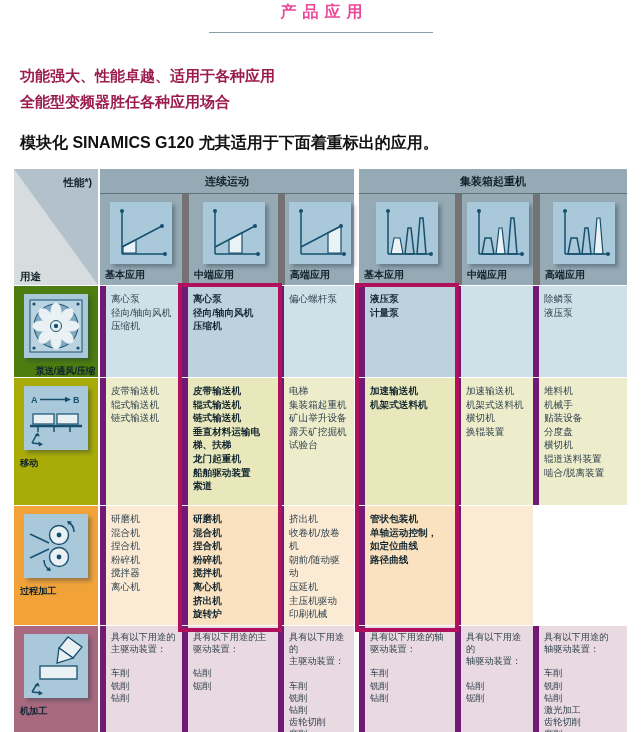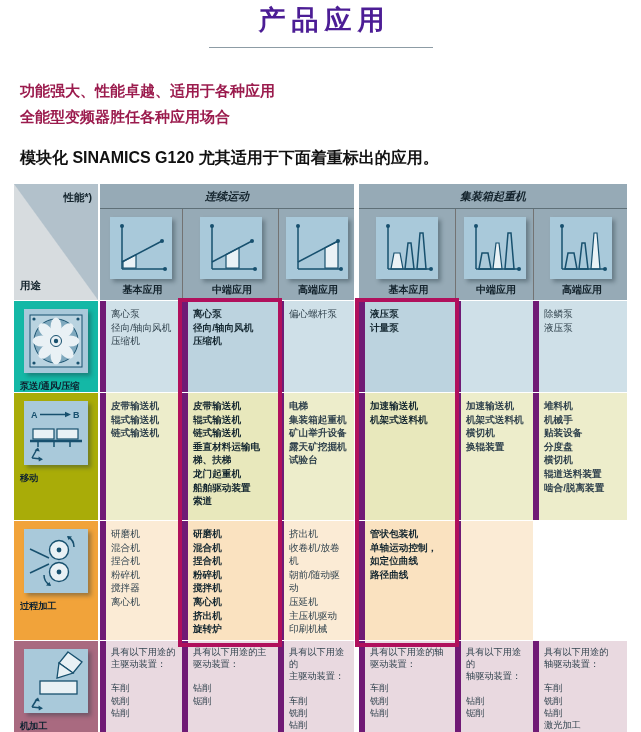--- a/index.html
+++ b/index.html
@@ -5,62 +5,62 @@
   * { box-sizing: border-box; margin: 0; padding: 0; }
   html,body { background:#fff; }
   body {
     width: 641px; height: 732px;
     font-family: "Liberation Sans", "DejaVu Sans", sans-serif;
     color: #13232c;
     overflow: hidden;
   }
   
   .hdr { padding-top: 2px; text-align: center; }
-  .hdr h1 { font-size: 27px; font-weight: bold; letter-spacing: 6px; color:#4c1d95;padding-left:8px; }
+  .hdr h1 { font-size: 16px; font-weight: bold; letter-spacing: 6px; color:#ec4899;padding-left:8px; }
   .title-rule { width: 224px; height: 1px; background:#8d9ca5; margin: 9px auto 0; }
   .lead { margin: 30px 8px 0 20px; }
   .lead .red { color:#9b1b4d; font-weight: bold; font-size: 15px; line-height: 1.7; }
   .lead .intro { margin-top: 19px; font-weight: bold; font-size: 16px; color:#111; }
 
   
   .tbl { position: relative; margin: 15px 14px 0 14px; width: 613px; }
   .trow { display: flex; margin-top: 1px; }
   .lblcol { width: 84px; margin-right: 2px; flex: none; display:flex; flex-direction:column; }
   .c1{width:82px}.c2{width:96px}.c3{width:76px}.c4{width:96px}.c5{width:78px}.c6{width:94px}
   .c1,.c2,.c3,.c4,.c5,.c6 { flex:none; }
   .ggap { width: 5px; flex:none; }
 
   
   .h-corner {
     width:84px; margin-right:2px; flex:none; position:relative;
     background: linear-gradient(to top right, #d7dcdf 49.6%, #b2c1cb 50.4%);
   }
   .h-corner .perf { position:absolute; top:7px; right:6px; font-size:10.5px; font-weight:bold; }
-  .h-corner .usage { position:absolute; bottom:7px; left:6px; font-size:10.5px; font-weight:bold; }
+  .h-corner .usage { position:absolute; bottom:1px; left:6px; font-size:10.5px; font-weight:bold; }
   .h-group { background:#96aab6; display:flex; flex-direction:column; }
   .h-title { height:25px; line-height:25px; text-align:center; font-size:11px; font-weight:bold;
-             border-bottom:1px solid #5f7078;font-style:italic; }
+             border-bottom:1px solid #5f7078; }
   .h-cols { display:flex; height:91px; }
   .h-col { display:flex; flex-direction:column; }
-  .h-col + .h-col { border-left:1px solid #737373; }
+  .h-col + .h-col { border-left:7px solid #737373; }
   .chart { width:62px; height:62px; margin:8px auto 0; background:#a9c9da;
            box-shadow: 3px 3px 4px rgba(35,55,65,.4); flex:none; }
-  .h-col-label { margin-top:auto; padding:0 2px 3px 5px; font-size:10px; font-weight:bold;text-align:center; }
+  .h-col-label { margin-top:auto; padding:0 2px 3px 5px; font-size:10px; font-weight:bold; }
 
   
   .cell { padding:6px 5px; font-size:9.6px; line-height:1.42; color:#31434e;
           white-space:pre-line; overflow:hidden; }
   .cell + .cell, .cell.afterlbl { border-left:6px solid #701a75; }
   .hl { font-weight:bold; color:#142730; }
   .r1 { height:91px; }  .r2 { height:127px; } .r3 { height:119px; } .r4 { height:128px; }
   .r1 .cell { background:#cfe0e8; } .r1 .cell.hl { background:#bcd3df; }
-  .r2 .cell { background:#ededcb;font-weight:bold; } .r2 .cell.hl { background:#e8e8bc; }
+  .r2 .cell { background:#ededcb; } .r2 .cell.hl { background:#e8e8bc; }
   .r3 .cell { background:#fbebd5; } .r3 .cell.hl { background:#fae2c0; }
   .r4 .cell { background:#e9d9e0; font-size:9.2px; line-height:1.32; padding:5px; }
-  .lbl-pump { background:#14b8a6; } .lbl-move { background:#a9ac08; }
+  .lbl-pump { background:#4d7c0f;text-align:right; } .lbl-move { background:#a9ac08; }
   .lbl-proc { background:#f1a33a; } .lbl-mach { background:#a96a80; }
   .rowicon { width:64px; height:64px; margin:8px auto 0; background:#a9c9da;
              box-shadow:3px 3px 4px rgba(35,55,65,.4); flex:none; }
   .rowlbl-text { padding:7px 3px 3px 6px; font-weight:bold; font-size:9.3px; color:#0e2230;
                  letter-spacing:-0.2px; }
 
   
   .hlbox { position:absolute; border:4px solid #b0105c; pointer-events:none; background:transparent; }
   .hlbox1 { left:164px; top:114px; width:104px; height:349px; }
   .hlbox2 { left:341px; top:114px; width:104px; height:349px; }

